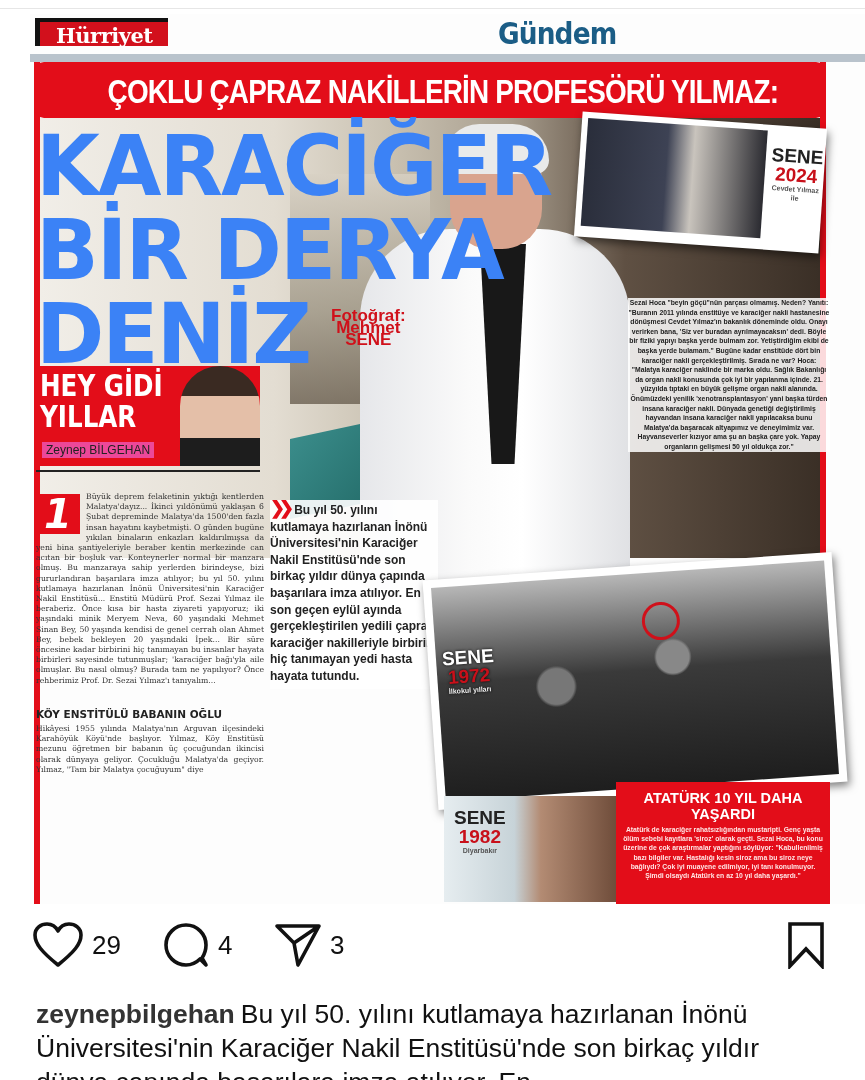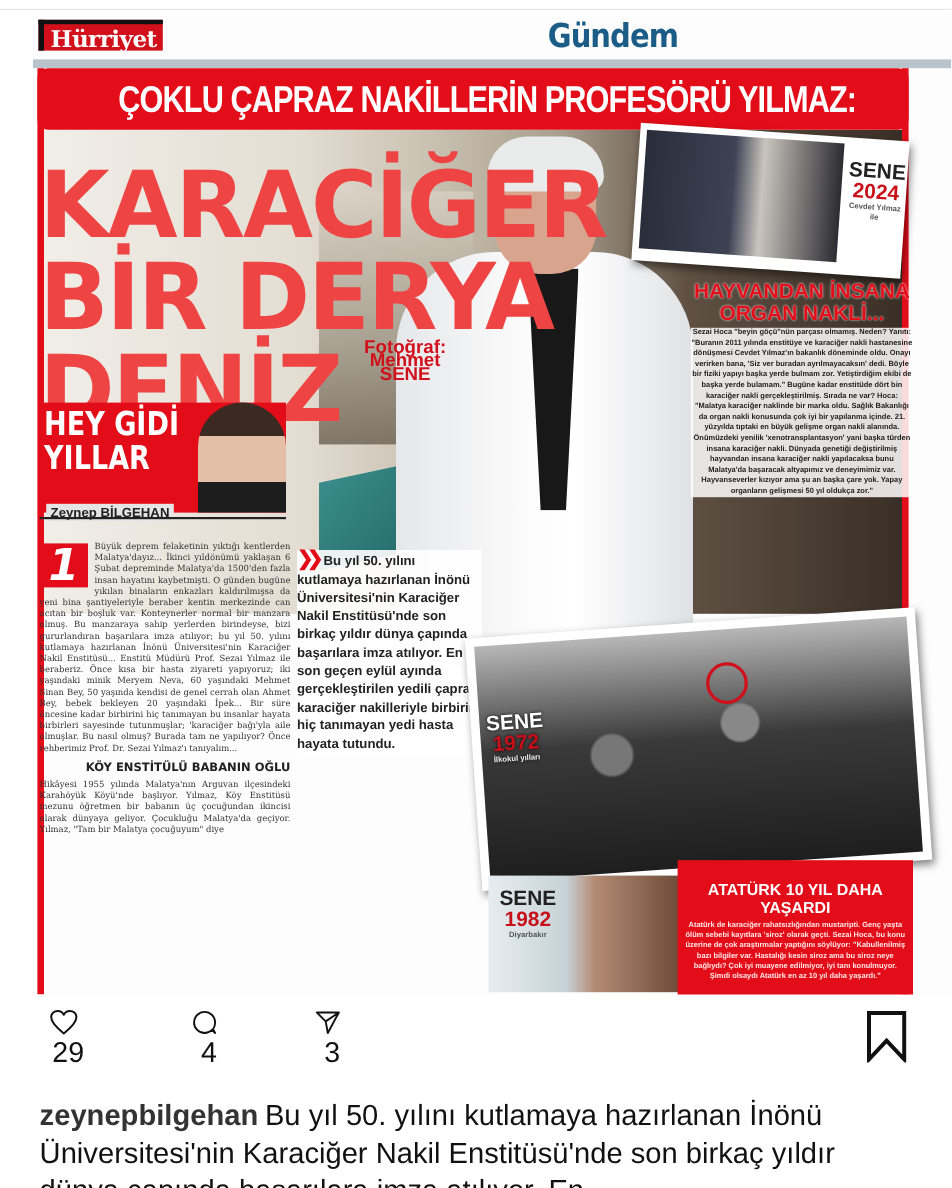--- a/index.html
+++ b/index.html
@@ -5,41 +5,41 @@
   * { box-sizing: border-box; margin: 0; padding: 0; }
   html, body { width: 865px; height: 1080px; overflow: hidden; background: #ffffff; }
   body { font-family: "Liberation Sans", sans-serif; color: #111; position: relative; }
 
   .top-rule { position: absolute; left: 0; top: 8px; width: 865px; height: 1px; background: #e6e6e6; }
 
   
   .clip { position: absolute; left: 30px; top: 14px; width: 835px; height: 890px; overflow: hidden; background: #fdfdfd; }
 
   .masthead { position: absolute; left: 0; top: 0; width: 835px; height: 42px; }
-  .logo { position: absolute; left: 5px; top: 4px; height: 28px; padding: 0 6px; background: #d2101c;
+  .logo { position: absolute; left: 5px; top: 4px; height: 28px; padding: 0 16px; background: #d2101c;
           color: #fff; font-family: "DejaVu Serif", serif; font-weight: bold; font-size: 21px; line-height: 28px;
           letter-spacing: -0.5px; border-left: 5px solid #111; border-top: 4px solid #111; }
   .section-title { position: absolute; left: 468px; top: 2px; color: #1b5d86; font-family: "DejaVu Sans", sans-serif;
           font-weight: bold; font-size: 30px; letter-spacing: -1px; transform: scaleX(0.88); transform-origin: left; }
   .grey-rule { position: absolute; left: 0; top: 40px; width: 835px; height: 8px; background: #b9c3cc; }
 
   .frame { position: absolute; left: 4px; top: 48px; width: 792px; height: 842px; border: 6px solid #e30d19; border-top: none; border-bottom: none; }
   .kicker { position: absolute; left: 4px; top: 48px; width: 792px; height: 56px; background: #e30d19; color: #fff;
           font-family: "Liberation Sans", sans-serif; font-weight: bold; font-size: 34px; line-height: 58px;
           text-align: center; letter-spacing: -1px; white-space: nowrap; border-radius: 10px; }
   .kicker span { display: inline-block; transform: scaleX(0.82); }
 
   .photo-bg { position: absolute; left: 10px; top: 104px; width: 780px; height: 440px;
           background: linear-gradient(90deg, #f1eee8 0%, #e3ddd2 30%, #c9c1b1 45%, #a99f8f 60%, #5f5043 75%, #3a2f26 100%); }
   .lab-wall { position: absolute; left: 260px; top: 160px; width: 140px; height: 230px;
           background: linear-gradient(180deg, #d8d1c4, #9d9584 60%, #6a5f50); opacity: .8; }
   .green-drape { position: absolute; left: 260px; top: 410px; width: 140px; height: 80px; background: linear-gradient(135deg,#3a8c8a,#1e6461); transform: skewY(-12deg); }
 
   .headline { position: absolute; left: 6px; top: 110px; font-family: "DejaVu Sans", sans-serif; font-weight: bold;
-          color: #ef4444; font-size: 84px; line-height: 84px; letter-spacing: -2px; margin-top: 20px; }
+          color: #3b82f6; font-size: 84px; line-height: 84px; letter-spacing: -2px; }
   .headline div { transform: scaleX(0.98); transform-origin: left; white-space: nowrap; }
   .photo-credit { position: absolute; left: 301px; top: 296px; color: #d0101a; font-size: 17px; font-weight: bold; line-height: 12px; text-align: center; }
 
   
   .doctor { position: absolute; left: 300px; top: 110px; width: 330px; height: 460px; }
   .coat { position: absolute; left: 30px; top: 105px; width: 270px; height: 360px; background: linear-gradient(90deg,#e6e7ea,#fafafa 40%,#ffffff 60%,#e0e1e4);
           border-radius: 90px 90px 10px 10px; }
   .shirt { position: absolute; left: 150px; top: 120px; width: 46px; height: 220px; background: #181818; clip-path: polygon(0 0,100% 0,75% 100%,25% 100%); }
   .head { position: absolute; left: 120px; top: 10px; width: 92px; height: 115px; background: #d9a48e; border-radius: 46px 46px 40px 40px; }
   .hair { position: absolute; left: 113px; top: 0; width: 106px; height: 50px; background: #e9eaea; border-radius: 53px 53px 20px 20px; }
@@ -52,48 +52,48 @@
   .sene-year { color: #c8101a; }
   .sene-note { font-size: 7px; color: #555; font-weight: bold; line-height: 9px; }
 
   .side-title { position: absolute; left: 600px; top: 242px; width: 198px; color: #e30d19; font-weight: bold; font-size: 19px; line-height: 20px; text-align: center; text-shadow: 0 0 2px #fff; }
   .side-body { position: absolute; left: 598px; top: 284px; width: 202px; color: #222; font-size: 6.8px; line-height: 9.6px; font-weight: bold; text-align: center; background: rgba(255,255,255,.85); }
 
   
   .col-box { position: absolute; left: 6px; top: 352px; width: 224px; height: 100px; background: #e30d19; }
   .col-title { position: absolute; left: 10px; top: 356px; color: #fff; font-family: "DejaVu Sans", sans-serif; font-weight: bold; font-size: 30px; line-height: 31px; transform: scaleX(.82); transform-origin: left; }
   .col-face { position: absolute; left: 150px; top: 352px; width: 80px; height: 100px; background: linear-gradient(#3a2a22 0 30%, #e4bfa8 30% 72%, #1d1d1d 72%); border-radius: 40px 40px 0 0; }
-  .col-name { position: absolute; left: 12px; top: 444px; height: 16px; padding: 0 4px; background: #e5e5e5; color: #222; font-weight: bold; font-size: 12px; line-height: 16px; }
+  .col-name { position: absolute; left: 12px; top: 428px; height: 16px; padding: 0 4px; background: #ec4899; color: #222; font-weight: normal; font-size: 12px; line-height: 16px; }
   .col-rule { position: absolute; left: 6px; top: 456px; width: 224px; height: 2px; background: #222; }
 
   
   .body-col { position: absolute; left: 6px; top: 478px; width: 228px; font-family: "DejaVu Serif", serif; font-size: 7.7px; line-height: 10.2px; color: #333; text-align: justify; }
   .drop-num { float: left; width: 44px; height: 40px; margin: 2px 6px 2px 0; background: #e30d19; color: #fff; font-family: "DejaVu Sans", sans-serif; font-weight: bold; font-style: italic; font-size: 40px; line-height: 40px; text-align: center; }
-  .sub-head { font-family: "DejaVu Sans", sans-serif; font-weight: bold; font-size: 10.5px; color: #222; text-align: right; margin: 7px 0 5px; }
+  .sub-head { font-family: "DejaVu Sans", sans-serif; font-weight: bold; font-size: 10.5px; color: #222; text-align: left; margin: 23px 0 5px; }
 
   .mid-col { position: absolute; left: 240px; top: 486px; width: 168px; font-family: "Liberation Sans", sans-serif; font-weight: bold; font-size: 12px; line-height: 16.6px; color: #222; background: rgba(255,255,255,.9); }
   .chev { color: #e30d19; font-size: 18px; letter-spacing: -6px; margin-right: 6px; font-weight: bold; }
   .mid-col p { margin-bottom: 4px; }
 
   
   .inset-1972 { position: absolute; left: 400px; top: 552px; width: 410px; height: 230px; background: #fff; transform: rotate(-4deg);
           box-shadow: 2px 4px 8px rgba(0,0,0,.5); }
   .inset-1972 .pic { position: absolute; left: 8px; top: 8px; width: 394px; height: 214px;
           background: radial-gradient(circle at 30% 50%, #777 0 6%, transparent 7%), radial-gradient(circle at 60% 40%, #888 0 6%, transparent 7%),
                       linear-gradient(180deg,#b7b7b7,#3a3a3a 45%,#1e1e1e); }
   .red-circle { position: absolute; left: 216px; top: 38px; width: 38px; height: 38px; border: 3px solid #d0101a; border-radius: 50%; }
 
   .inset-1983 { position: absolute; left: 414px; top: 782px; width: 176px; height: 106px; background: linear-gradient(90deg,#e6edf0,#c7d3d8 40%,#b38b73 55%,#6c4a38); }
   .ataturk { position: absolute; left: 586px; top: 768px; width: 214px; height: 126px; background: #e30d19; color: #fff; text-align: center; padding: 8px 6px; }
-  .ataturk-title { font-family: "Liberation Sans", sans-serif; font-weight: bold; font-size: 14.5px; line-height: 16px; margin-bottom: 3px; margin-top: 12px; }
+  .ataturk-title { font-family: "Liberation Sans", sans-serif; font-weight: bold; font-size: 14.5px; line-height: 16px; margin-bottom: 3px; }
   .ataturk-body { font-size: 6.8px; line-height: 9.2px; font-weight: bold; color: #ffe5e5; }
 
   
   .actions { position: absolute; left: 0; top: 918px; width: 865px; height: 54px; }
-  .act { position: absolute; top: 0; height: 54px; display: flex; align-items: center; flex-direction: column; }
+  .act { position: absolute; top: 0; height: 54px; display: flex; align-items: center; }
   .act svg { display: block; }
   .count { font-family: "Liberation Sans", sans-serif; font-size: 26px; color: #111; margin-left: 8px; }
 
   .caption { position: absolute; left: 36px; top: 997px; width: 800px; font-family: "Liberation Sans", sans-serif; font-size: 26.5px; line-height: 34px; color: #111; }
   .caption .user { font-weight: bold; color: #333; margin-right: 6px; }
 </style>
 </head>
 <body>
 
 <div class="top-rule"></div>
@@ -132,24 +132,20 @@
 
   <div class="inset-2024">
     <div class="pic"></div>
     <div class="sene-label" style="left:190px;top:20px;">
       <div>SENE</div>
       <div class="sene-year">2024</div>
       <div class="sene-note">Cevdet Yılmaz ile</div>
     </div>
   </div>
 
-  <div class="side-title">
-    <div>HAYVANDAN İNSANA</div>
-    <div>ORGAN NAKLİ...</div>
-  </div>
   <div class="side-body">Sezai Hoca "beyin göçü"nün parçası olmamış. Neden? Yanıtı: "Buranın 2011 yılında enstitüye ve karaciğer nakli hastanesine dönüşmesi Cevdet Yılmaz'ın bakanlık döneminde oldu. Onayı verirken bana, 'Siz ver buradan ayrılmayacaksın' dedi. Böyle bir fiziki yapıyı başka yerde bulmam zor. Yetiştirdiğim ekibi de başka yerde bulamam." Bugüne kadar enstitüde dört bin karaciğer nakli gerçekleştirilmiş. Sırada ne var? Hoca: "Malatya karaciğer naklinde bir marka oldu. Sağlık Bakanlığı da organ nakli konusunda çok iyi bir yapılanma içinde. 21. yüzyılda tıptaki en büyük gelişme organ nakli alanında. Önümüzdeki yenilik 'xenotransplantasyon' yani başka türden insana karaciğer nakli. Dünyada genetiği değiştirilmiş hayvandan insana karaciğer nakli yapılacaksa bunu Malatya'da başaracak altyapımız ve deneyimimiz var. Hayvanseverler kızıyor ama şu an başka çare yok. Yapay organların gelişmesi 50 yıl oldukça zor."</div>
 
   <div class="col-box"></div>
   <div class="col-face"></div>
   <div class="col-title">
     <div>HEY GİDİ</div>
     <div>YILLAR</div>
   </div>
   <div class="col-name">Zeynep BİLGEHAN</div>
   <div class="col-rule"></div>

